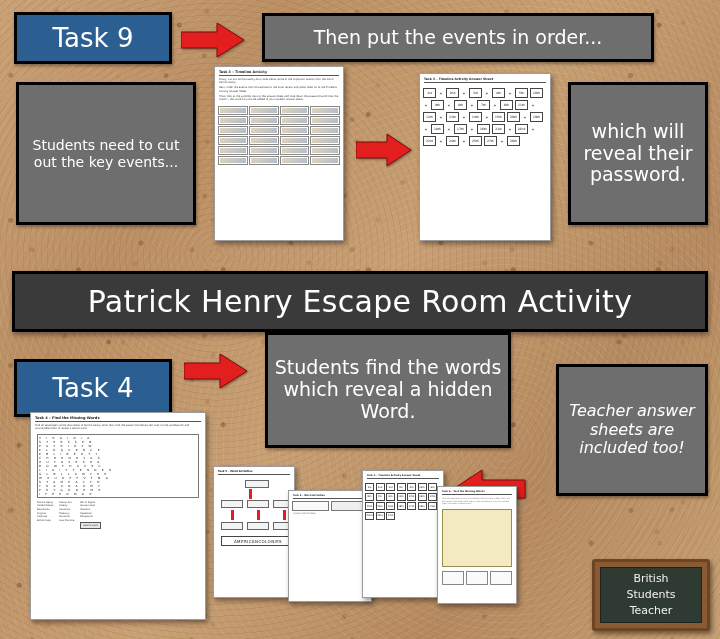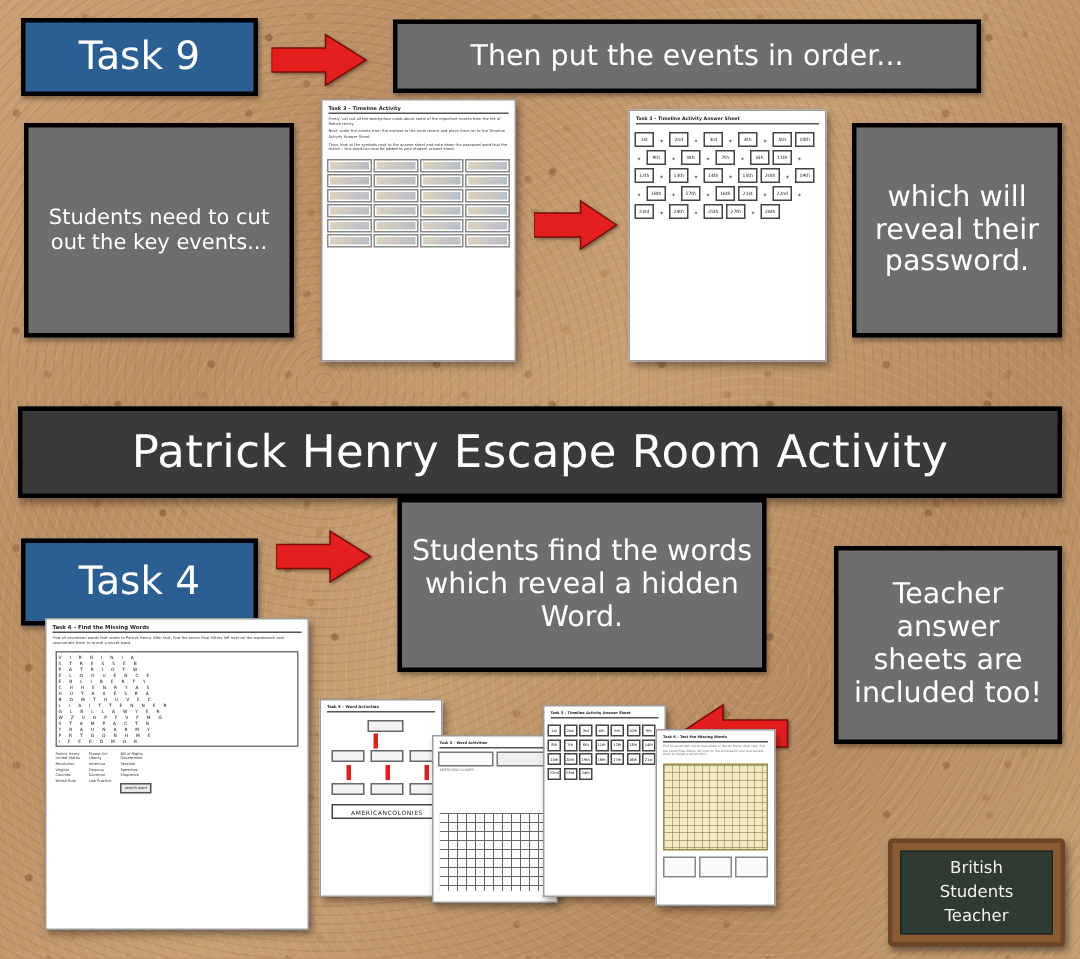--- a/index.html
+++ b/index.html
@@ -318,21 +318,21 @@
   <svg width="64" height="36" viewBox="0 0 64 36">
     <polygon points="0,10 36,10 36,1 63,18 36,35 36,26 0,26" fill="#e21e1e" stroke="#7a0c0c" stroke-width="1"></polygon>
   </svg>
 </div>
 
 <div class="dark-box flex-col" style="left:265px; top:332px; width:246px; height:116px; padding:0;">
   <span style="font-size:19px;">Students find the words which reveal a hidden Word.</span>
 </div>
 
 <div class="dark-box flex-col" style="left:556px; top:364px; width:152px; height:132px; padding:8px;">
-  <span style="font-size:19px;">Teacher answer sheets are included too!</span>
+  <span style="font-size:16px;font-style:italic;">Teacher answer sheets are included too!</span>
 </div>
 
 <div class="arrow" style="left:452px; top:468px;">
   <svg width="74" height="42" viewBox="0 0 74 42">
     <polygon points="73,12 30,12 30,2 1,21 30,40 30,30 73,30" fill="#e21e1e" stroke="#7a0c0c" stroke-width="1"></polygon>
   </svg>
 </div>
 
 <div class="page" style="left:30px; top:412px; width:176px; height:208px; font-size:2.8px;">
   <div class="ttl" style="font-size:3.6px;">Task 4 – Find the Missing Words</div>

